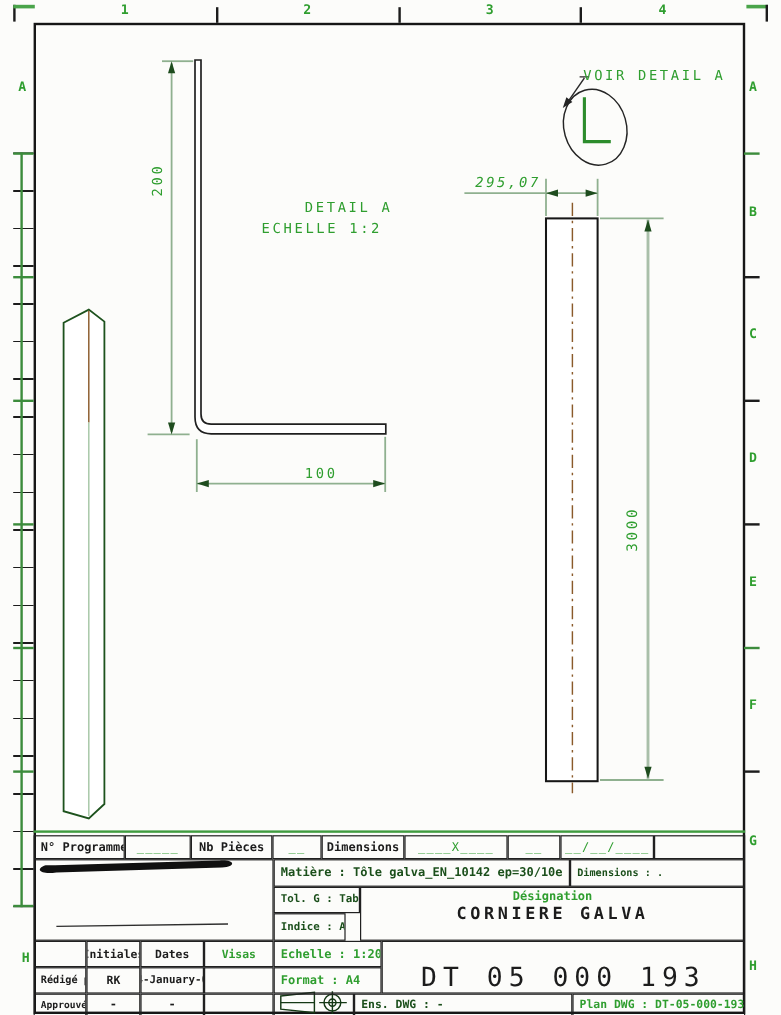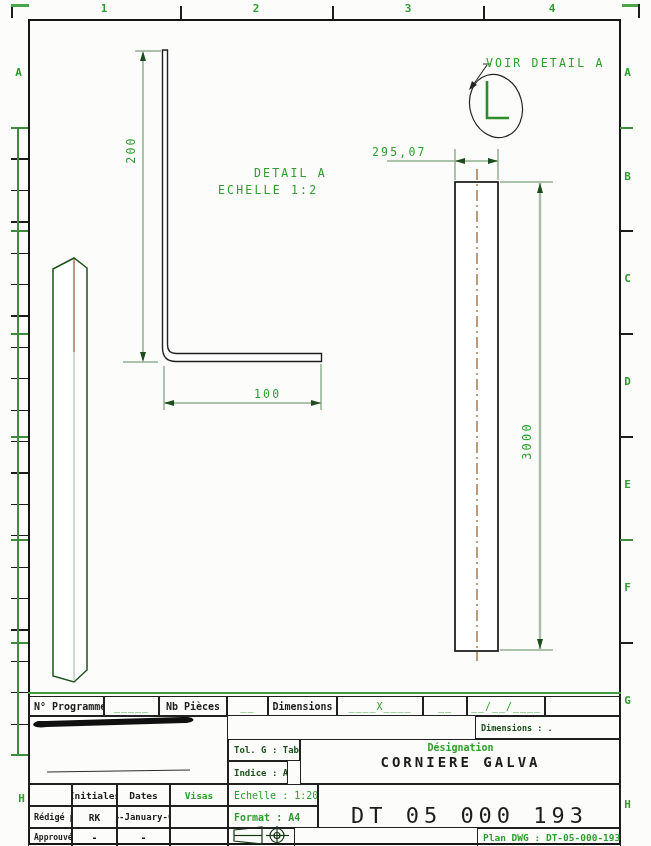--- a/index.html
+++ b/index.html
@@ -143,21 +143,21 @@
       <line x1="266" y1="835.5" x2="289" y2="835.5"></line>
       <line x1="277" y1="826" x2="277" y2="845"></line>
     </g>
   </svg>
 
   <div class="cadtext" style="left:486px;top:56px;">VOIR DETAIL A</div>
   <div class="cadtext" style="left:218px;top:166px;padding-left:36px;">DETAIL A</div>
   <div class="cadtext" style="left:218px;top:183px;">ECHELLE 1:2</div>
   <div class="cadtext rot" style="left:110px;top:143px;width:42px;">200</div>
   <div class="cadtext" style="left:222px;top:387px;margin-left:32px;">100</div>
-  <div class="cadtext" style="left:372px;top:145px;">295,07</div>
+  <div class="cadtext" style="left:396px;top:145px;font-style:italic;">295,07</div>
   <div class="cadtext rot" style="left:505px;top:434px;width:44px;font-size:12px;">3000</div>
 
   <div id="tblock">
 
     <div class="cell pad lbl" style="left:0;top:2px;width:76px;height:20px;">N° Programme</div>
     <div class="cell ctr val" style="left:76px;top:2px;width:55px;height:20px;">_____</div>
     <div class="cell ctr lbl" style="left:131px;top:2px;width:68px;height:20px;">Nb Pièces</div>
     <div class="cell ctr val" style="left:199px;top:2px;width:41px;height:20px;">__</div>
     <div class="cell ctr lbl" style="left:240px;top:2px;width:69px;height:20px;">Dimensions</div>
     <div class="cell ctr val" style="left:309px;top:2px;width:86px;height:20px;">____X____</div>
@@ -173,29 +173,31 @@
     <div class="cell ctr green" style="left:142px;top:90px;width:58px;height:22px;font-size:9.5px;font-weight:bold;">Visas</div>
     <div class="cell pad lbl" style="left:0;top:112px;width:44px;height:22px;font-size:8.5px;">Rédigé par</div>
     <div class="cell ctr lbl" style="left:44px;top:112px;width:45px;height:22px;font-size:9.5px;">RK</div>
     <div class="cell ctr lbl" style="left:89px;top:112px;width:53px;height:22px;font-size:9px;">24-January-07</div>
     <div class="cell" style="left:142px;top:112px;width:58px;height:22px;"></div>
     <div class="cell pad lbl" style="left:0;top:134px;width:44px;height:19px;font-size:8px;">Approuvé par</div>
     <div class="cell ctr lbl" style="left:44px;top:134px;width:45px;height:19px;">-</div>
     <div class="cell ctr lbl" style="left:89px;top:134px;width:53px;height:19px;">-</div>
     <div class="cell" style="left:142px;top:134px;width:58px;height:19px;"></div>
 
+    <div class="cell pad dkgreen" style="left:200px;top:22px;width:247px;height:23px;font-weight:bold;">Matière : Tôle galva_EN_10142 ep=30/10e</div>
     <div class="cell pad dkgreen" style="left:447px;top:22px;width:146px;height:23px;font-size:8.5px;font-weight:bold;">Dimensions : .</div>
     <div class="cell pad dkgreen" style="left:200px;top:45px;width:72px;height:22px;font-size:9px;font-weight:bold;">Tol. G : Tableau</div>
     <div class="cell pad dkgreen" style="left:200px;top:67px;width:60px;height:23px;font-size:9px;font-weight:bold;">Indice : A</div>
     <div class="cell" style="left:272px;top:45px;width:321px;height:45px;display:block;text-align:center;">
       <div class="green" style="font-size:10px;font-weight:bold;margin-top:2px;">Désignation</div>
       <div class="ink" style="font-size:14px;letter-spacing:3px;font-weight:bold;margin-top:1px;">CORNIERE GALVA</div>
     </div>
-    <div class="cell pad green" style="left:200px;top:90px;width:90px;height:22px;font-weight:normal;text-align:center;">Echelle : 1:20</div>
+    <div class="cell pad green" style="left:200px;top:90px;width:90px;height:22px;font-weight:bold;text-align:center;">Echelle : 1:20</div>
     <div class="cell pad green" style="left:200px;top:112px;width:90px;height:22px;font-weight:bold;">Format : A4</div>
     <div class="cell" style="left:290px;top:90px;width:303px;height:44px;display:block;text-align:center;">
       <div class="ink" style="font-size:22px;letter-spacing:5px;margin-top:18px;">DT 05 000 193</div>
     </div>
     <div class="cell" style="left:200px;top:134px;width:67px;height:19px;"></div>
+    <div class="cell pad dkgreen" style="left:267px;top:134px;width:182px;height:19px;font-size:9.5px;font-weight:bold;">Ens. DWG : -</div>
     <div class="cell pad green" style="left:449px;top:134px;width:144px;height:19px;font-size:9.5px;font-weight:bold;">Plan DWG : DT-05-000-193</div>
   </div>
 
 </div>
 
 </body></html>

